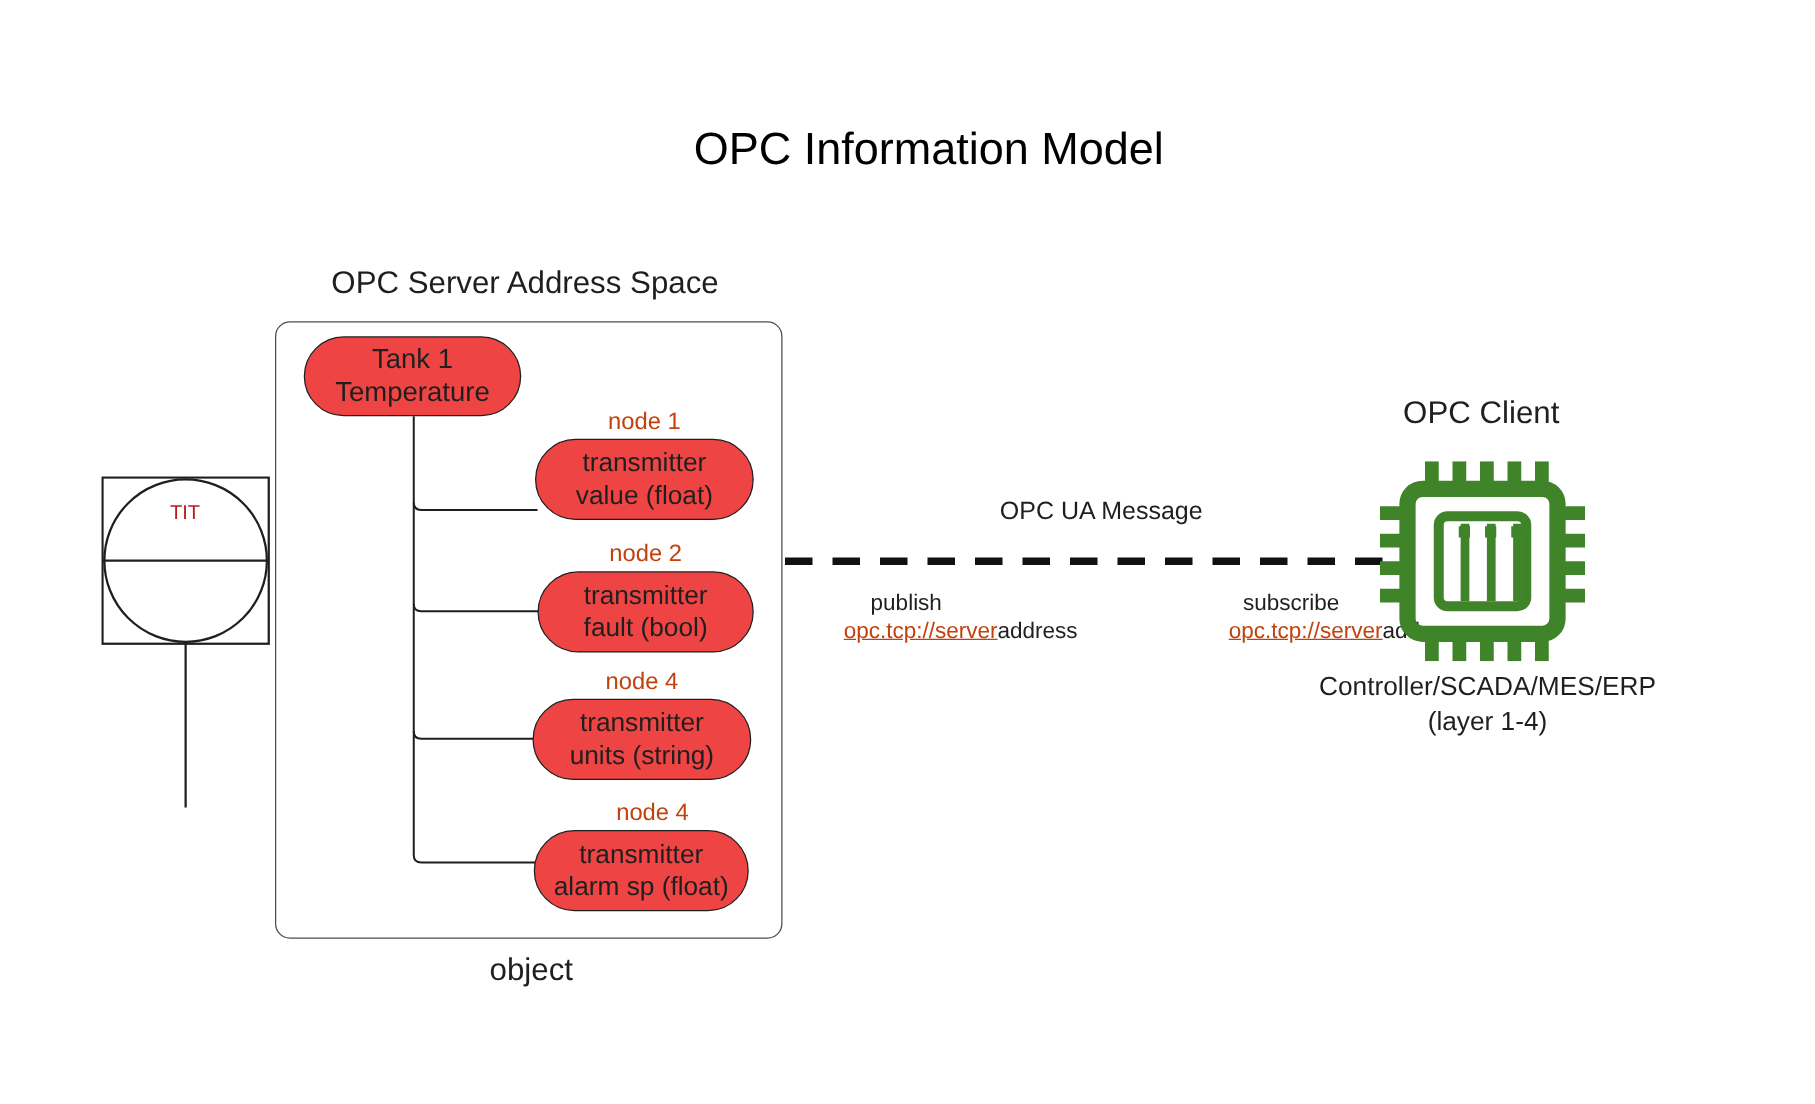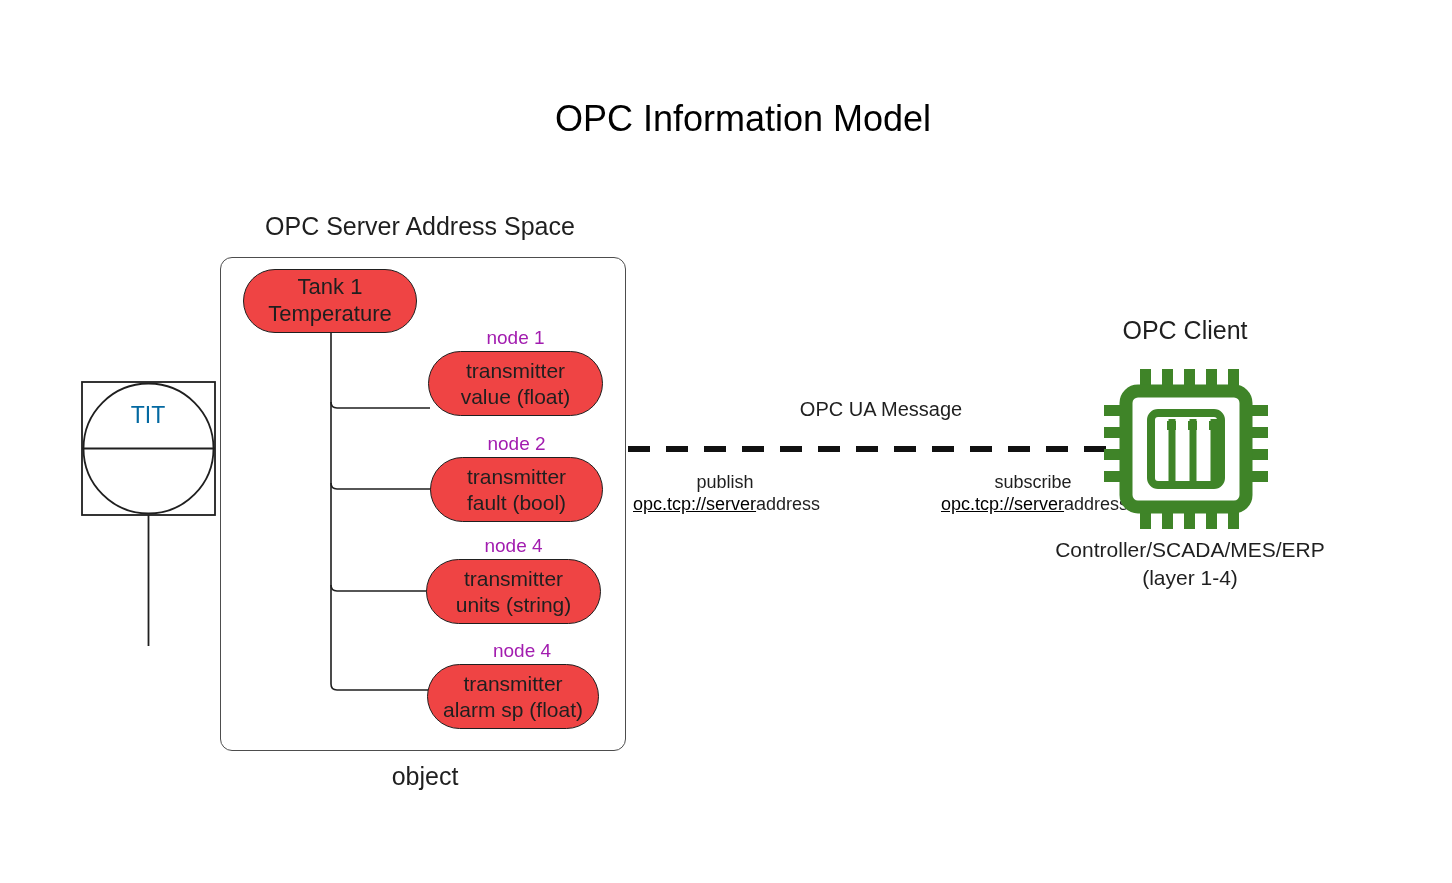--- a/index.html
+++ b/index.html
@@ -92,37 +92,37 @@
   #node-1 { left: 428px; top: 351px; width: 175px; height: 65px; }
   #node-2 { left: 430px; top: 457px; width: 173px; height: 65px; }
   #node-3 { left: 426px; top: 559px; width: 175px; height: 65px; }
   #node-4 { left: 427px; top: 664px; width: 172px; height: 65px; }
 
   
   .node-label {
     position: absolute;
     font-size: 19px;
     text-align: center;
-    color: #a21caf;
+    color: #c2410c;
     white-space: nowrap;
   }
   #node-1-label { left: 428px; top: 327px; width: 175px; }
   #node-2-label { left: 430px; top: 433px; width: 173px; }
   #node-3-label { left: 426px; top: 535px; width: 175px; }
   #node-4-label { left: 436px; top: 640px; width: 172px; }
 
   
   #tree-connectors { left: 0; top: 0; }
 
   
   #tit-symbol { left: 81px; top: 381px; }
   #tit-text {
     left: 81px; top: 402px; width: 134px;
-    font-size: 23px;
-    color: #0369a1;
+    font-size: 16px;
+    color: #b91c1c;
   }
 
   
   #ua-message-label {
     left: 770px; top: 398px; width: 222px;
     font-size: 20px;
   }
   #publish-word {
     left: 633px; top: 472px; width: 184px;
     font-size: 18px;
@@ -134,21 +134,22 @@
   #subscribe-word {
     left: 941px; top: 472px; width: 184px;
     font-size: 18px;
   }
   #subscribe-uri {
     left: 941px; top: 494px; width: 184px;
     font-size: 18px;
   }
   .uri-link {
     text-decoration: underline;
-    color: #000000;
+    color: #c2410c;
+    margin-left: 42px;
   }
   .uri-tail { text-decoration: none; }
 
   
   #chip-icon { left: 1104px; top: 369px; }
 </style>
 </head>
 <body>
 
 <div id="canvas">

